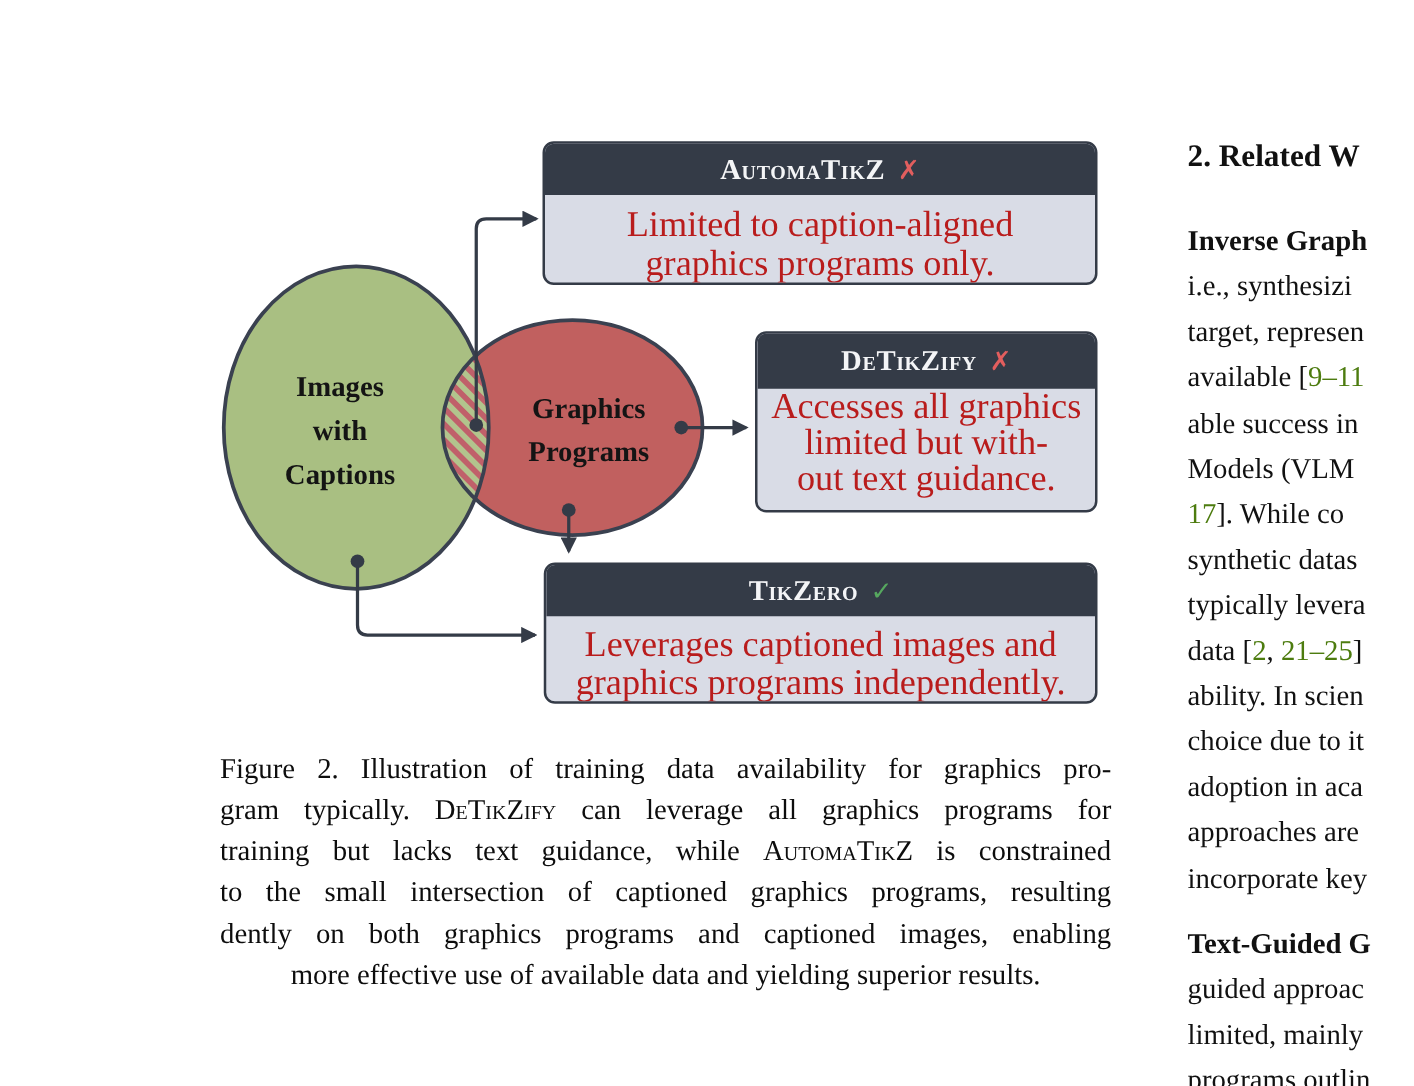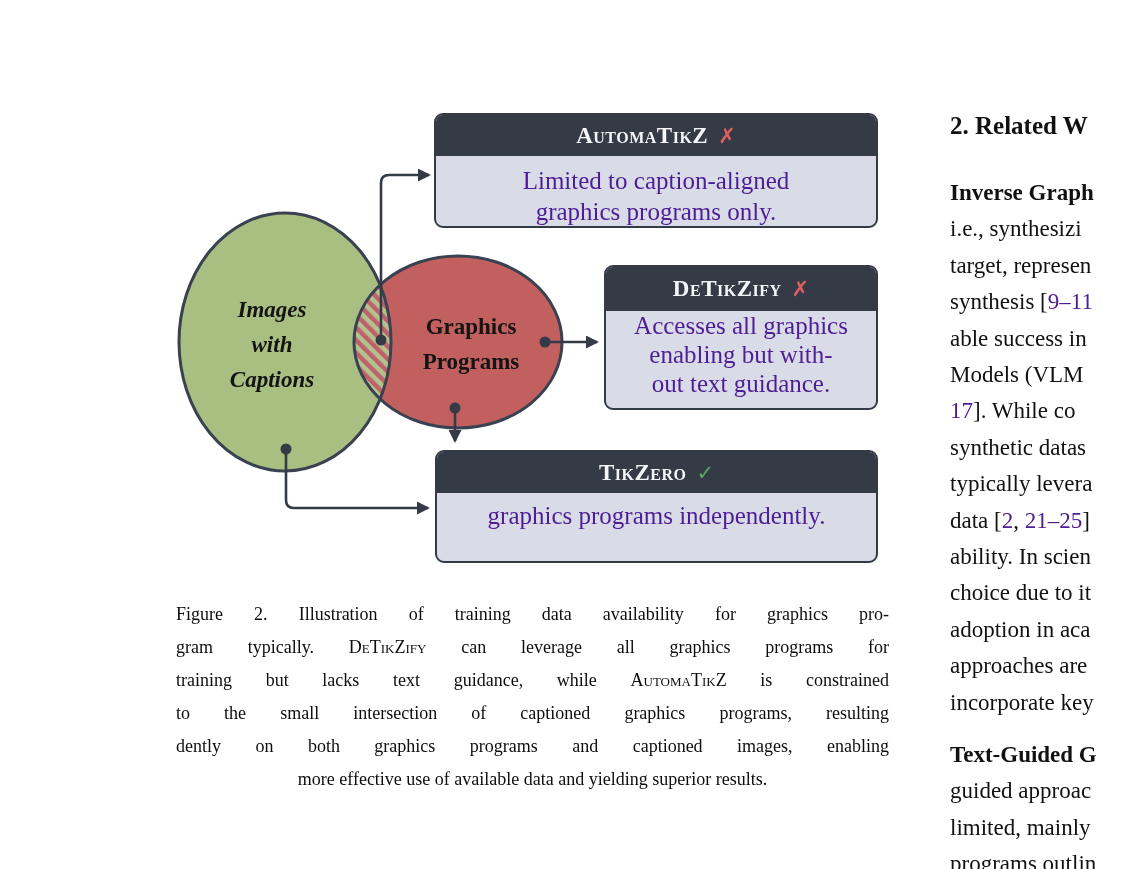--- a/index.html
+++ b/index.html
@@ -8,40 +8,40 @@
   .layer{position:absolute;left:0;top:0;width:1131px;height:869px;}
 
   
   .vbox{position:absolute;border:2.5px solid #343b47;border-radius:9px;background:#d9dce6;
         overflow:hidden;box-sizing:border-box;}
   .vbox-header{background:#343b47;display:flex;align-items:center;justify-content:center;gap:10px;}
   .vbox-title{font-variant:small-caps;font-weight:bold;color:#f4f5f7;font-size:23px;letter-spacing:0.5px;}
   .mark{font-size:21px;font-weight:bold;font-family:"DejaVu Sans",sans-serif;}
   .mark-cross{color:#e25e5e;}
   .mark-check{color:#56a85f;}
-  .vbox-body{text-align:center;font-size:25px;color:#4c1d95;}
+  .vbox-body{text-align:center;font-size:29px;color:#b91c1c;}
 
   
   .vlabel{position:absolute;text-align:center;font-weight:bold;font-size:23px;line-height:35px;
           color:#141414;white-space:pre-line;}
 
   
-  .caption{position:absolute;left:176px;top:598px;width:713px;font-size:18px;line-height:33px;color:#0d0d0d;}
+  .caption{position:absolute;left:176px;top:598px;width:713px;font-size:23px;line-height:33px;color:#0d0d0d;}
   .cap-line{text-align:justify;text-align-last:justify;}
   .cap-last{text-align:center;}
   .sc{font-variant:small-caps;}
 
   
   .rcol{position:absolute;left:950px;top:0;width:181px;height:869px;overflow:hidden;}
   .rc-heading{position:absolute;left:0;top:112px;font-size:25px;font-weight:bold;white-space:nowrap;}
   .rc-para{position:absolute;left:0;width:400px;font-size:23px;line-height:36.4px;white-space:nowrap;}
   .rc-p1{top:175px;}
   .rc-p2{top:737px;}
   .b{font-weight:bold;}
-  .cite{color:#4c1d95;font-family:Liberation Serif, serif;}
+  .cite{color:#4d7c0f;font-family:Liberation Serif, serif;}
 </style>
 </head>
 <body>
 
 <div class="page">
 
   <svg class="layer" viewBox="0 0 1131 869">
     <defs>
       <clipPath id="clipGreen">
           <ellipse cx="285" cy="342" rx="106" ry="129"></ellipse>
@@ -67,21 +67,21 @@
     <path d="M545 342 L597 342" fill="none" stroke="#343b47" stroke-width="2.6" marker-end="url(#arrow)"></path>
     <path d="M455 408 L455 441" fill="none" stroke="#343b47" stroke-width="2.6" marker-end="url(#arrow)"></path>
     <path d="M286 449 L286 500 Q286 508 294 508 L428 508" fill="none" stroke="#343b47" stroke-width="2.6" marker-end="url(#arrow)"></path>
 
     <circle cx="381" cy="340" r="5.5" fill="#343b47"></circle>
     <circle cx="545" cy="342" r="5.5" fill="#343b47"></circle>
     <circle cx="455" cy="408" r="5.5" fill="#343b47"></circle>
     <circle cx="286" cy="449" r="5.5" fill="#343b47"></circle>
   </svg>
 
-  <div class="vlabel" style="left:172px;top:292px;width:200px;font-style:italic;">Images
+  <div class="vlabel" style="left:172px;top:292px;width:200px;">Images
 with
 Captions</div>
   <div class="vlabel" style="left:371px;top:309px;width:200px;">Graphics
 Programs</div>
 
   <div class="vbox" style="left:434px;top:113px;width:444px;height:115px;">
     <div class="vbox-header" style="height:41px;">
       <span class="vbox-title">AutomaTikZ</span>
       <span class="mark mark-cross">✗</span>
     </div>
@@ -91,51 +91,52 @@
     </div>
   </div>
 
   <div class="vbox" style="left:604px;top:265px;width:274px;height:145px;">
     <div class="vbox-header" style="height:44px;">
       <span class="vbox-title">DeTikZify</span>
       <span class="mark mark-cross">✗</span>
     </div>
     <div class="vbox-body" style="padding-top:0;line-height:29px;">
       <div>Accesses all graphics</div>
-      <div>enabling but with-</div>
+      <div>limited but with-</div>
       <div>out text guidance.</div>
     </div>
   </div>
 
   <div class="vbox" style="left:435px;top:450px;width:443px;height:113px;">
     <div class="vbox-header" style="height:41px;">
       <span class="vbox-title">TikZero</span>
       <span class="mark mark-check">✓</span>
     </div>
     <div class="vbox-body" style="padding-top:8px;line-height:30px;">
+      <div>Leverages captioned images and</div>
       <div>graphics programs independently.</div>
     </div>
   </div>
 
   <div class="caption">
     <div class="cap-line"><span>Figure 2. Illustration of training data availability for graphics pro-</span></div>
     <div class="cap-line"><span>gram typically. </span><span class="sc">DeTikZify</span><span> can leverage all graphics programs for</span></div>
     <div class="cap-line"><span>training but lacks text guidance, while </span><span class="sc">AutomaTikZ</span><span> is constrained</span></div>
     <div class="cap-line"><span>to the small intersection of captioned graphics programs, resulting</span></div>
     <div class="cap-line"><span>dently on both graphics programs and captioned images, enabling</span></div>
     <div class="cap-last"><span>more effective use of available data and yielding superior results.</span></div>
   </div>
 
   <div class="rcol">
     <div class="rc-heading">2. Related W</div>
     <div class="rc-para rc-p1">
       <div class="b">Inverse Graph</div>
       <div>i.e., synthesizi</div>
       <div>target, represen</div>
-      <div><span>synthesis [</span><span class="cite">9–11</span></div>
+      <div><span>available [</span><span class="cite">9–11</span></div>
       <div>able success in</div>
       <div>Models (VLM</div>
       <div><span class="cite">17</span><span>]. While co</span></div>
       <div>synthetic datas</div>
       <div>typically levera</div>
       <div><span>data [</span><span class="cite">2</span><span>, </span><span class="cite">21–25</span><span>]</span></div>
       <div>ability. In scien</div>
       <div>choice due to it</div>
       <div>adoption in aca</div>
       <div>approaches are</div>

